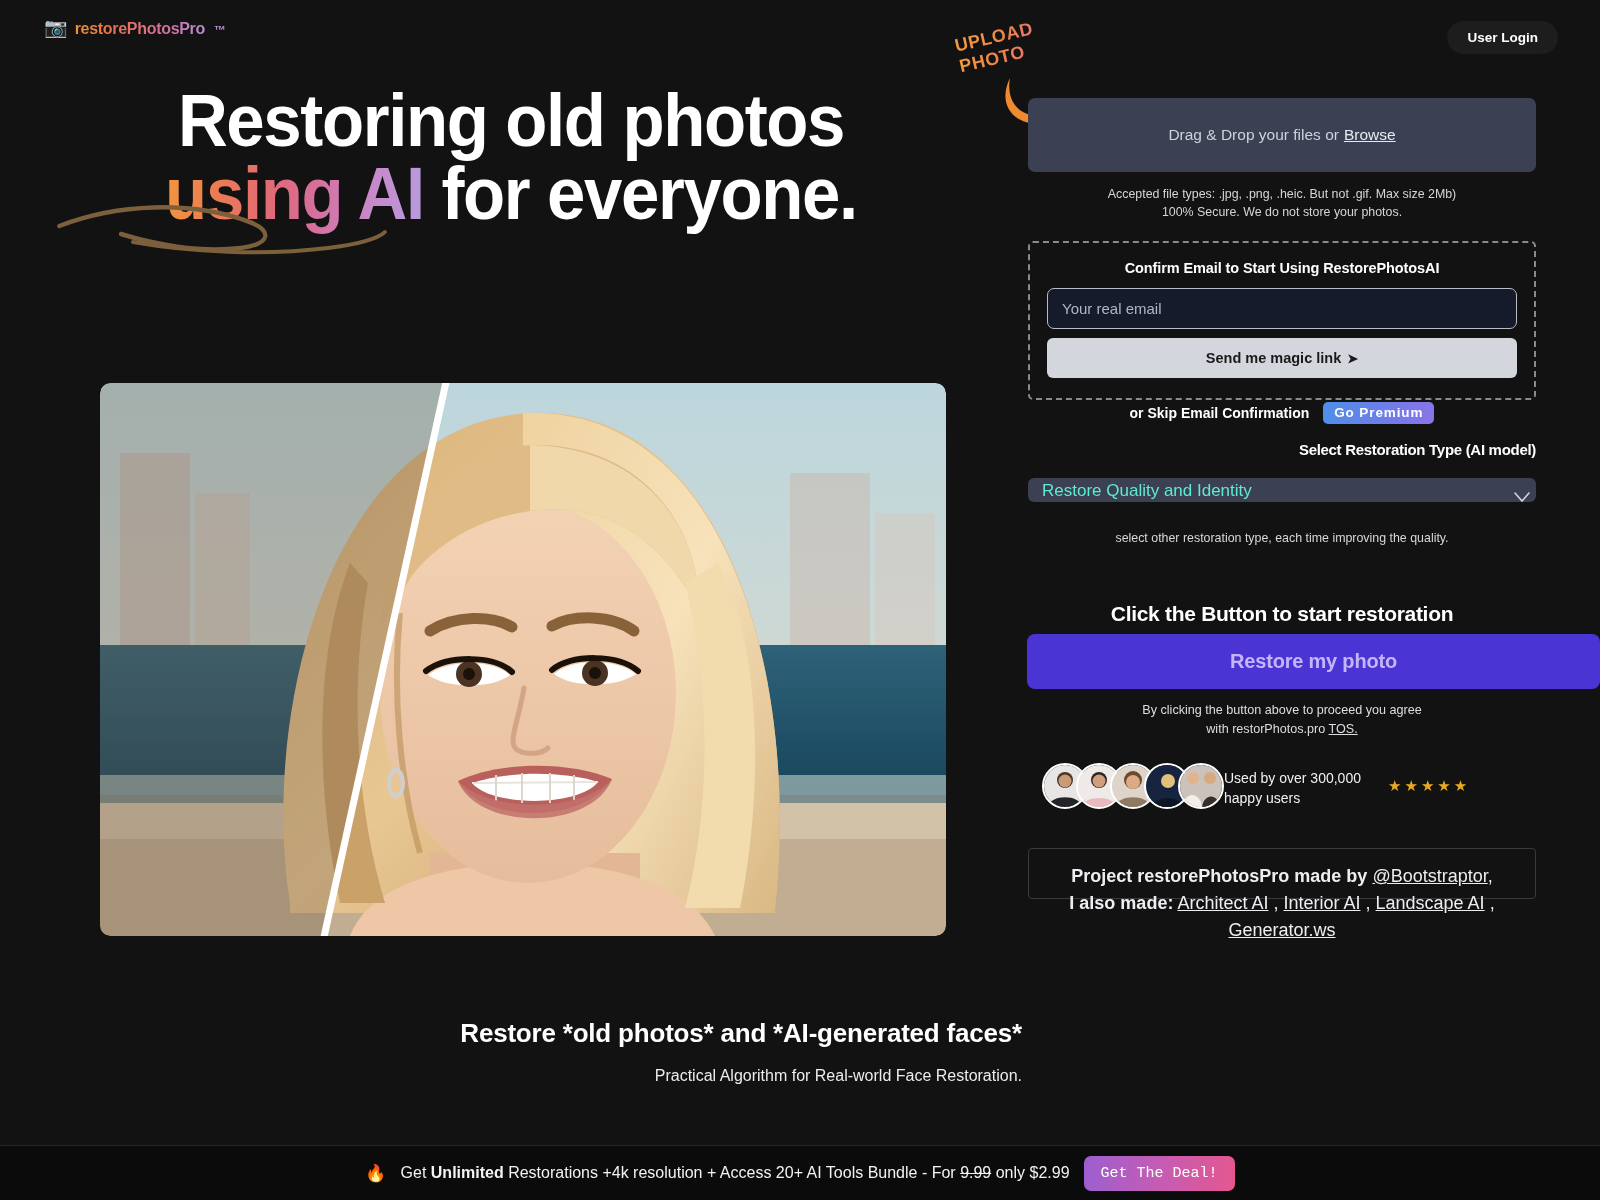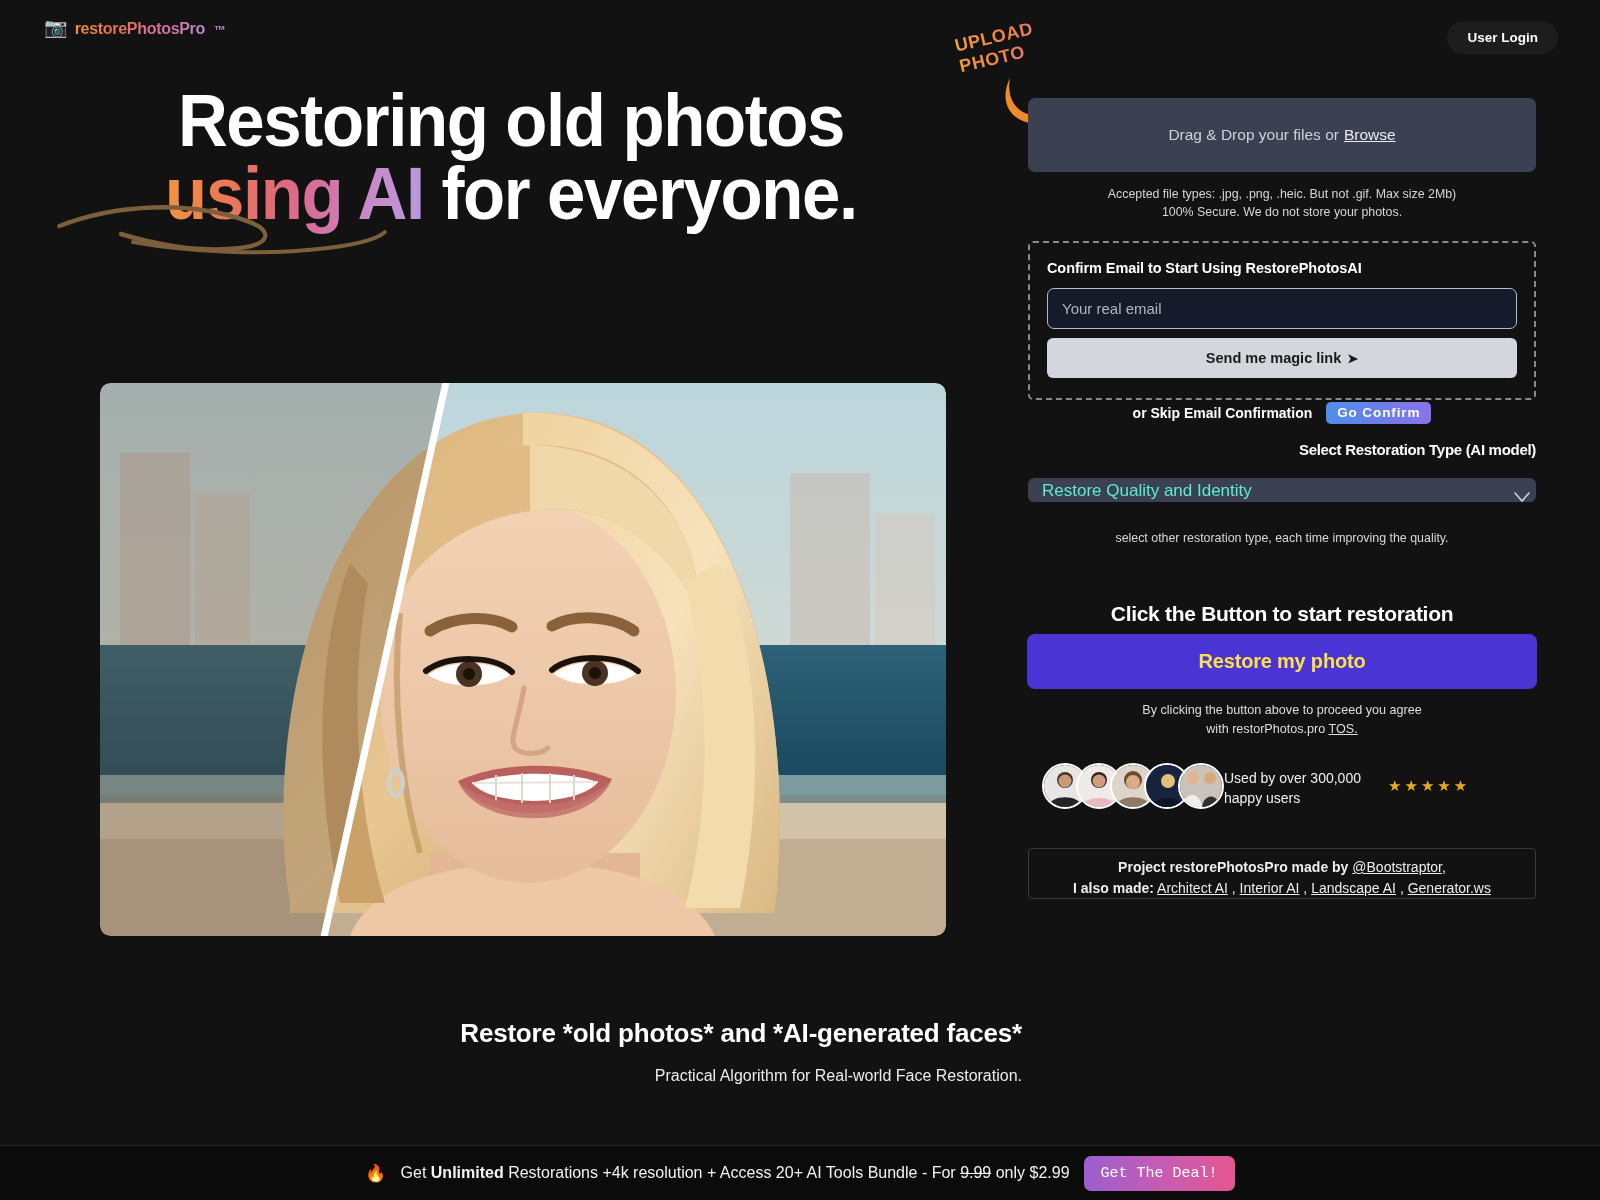--- a/index.html
+++ b/index.html
@@ -202,21 +202,21 @@
     position: absolute;
     left: 6px;
     top: 241px;
     width: 508px;
     height: 159px;
     border: 2px dashed #8a8a8a;
     border-radius: 5px;
     padding: 17px 17px 0 17px;
   }
   .email-title {
-    text-align: left;
+    text-align: center;
     font-size: 14.5px;
     font-weight: bold;
     color: #ffffff;
     letter-spacing: -0.1px;
   }
   .email-input {
     display: block;
     margin-top: 12px;
     width: 100%;
     height: 41px;
@@ -325,26 +325,26 @@
     text-align: center;
     font-size: 21px;
     font-weight: bold;
     letter-spacing: -0.3px;
   }
 
   .restore-btn {
     position: absolute;
     left: 5px;
     top: 634px;
-    width: 510px;
+    width: 573px;
     height: 55px;
     background: #4a34d4;
     border: none;
     border-radius: 8px;
-    color: #fde047;
+    color: #c4b5fd;
     font-size: 20px;
     font-weight: bold;
     font-family: "Liberation Sans", sans-serif;
     cursor: pointer;
     letter-spacing: -0.2px;
   }
 
   .tos-note {
     position: absolute;
     left: 6px;
@@ -402,24 +402,24 @@
   
   .proj-box {
     position: absolute;
     left: 6px;
     top: 848px;
     width: 508px;
     height: 51px;
     border: 1px solid #3a3a3a;
     border-radius: 4px;
     text-align: center;
-    font-size: 14px;
+    font-size: 18px;
     line-height: 1.5;
     color: #eceef1;
-    padding-top: 8px;
+    padding-top: 14px;
   }
   .proj-box a { color: #eceef1; text-decoration: underline; }
   .proj-box .bold { font-weight: bold; }
 
   
   .bottom-sec {
     position: absolute;
     left: 0;
     top: 1018px;
     width: 1022px;
@@ -620,21 +620,21 @@
   <div class="email-box">
     <div class="email-title">Confirm Email to Start Using RestorePhotosAI</div>
     <input class="email-input" type="email" placeholder="Your real email" style="">
     <button class="magic-btn">
       <span>Send me magic link</span><span class="plane">➤</span>
     </button>
   </div>
 
   <div class="skip-row">
     <span>or Skip Email Confirmation</span>
-    <span class="premium-badge">Go Confirm</span>
+    <span class="premium-badge">Go Premium</span>
   </div>
 
   <div class="select-label">Select Restoration Type (AI model)</div>
 
   <select class="model-select">
     <option>Restore Quality and Identity</option>
     <option>Restore Quality</option>
     <option>Colorize Photo</option>
     <option>Remove Scratches</option>
   </select>

